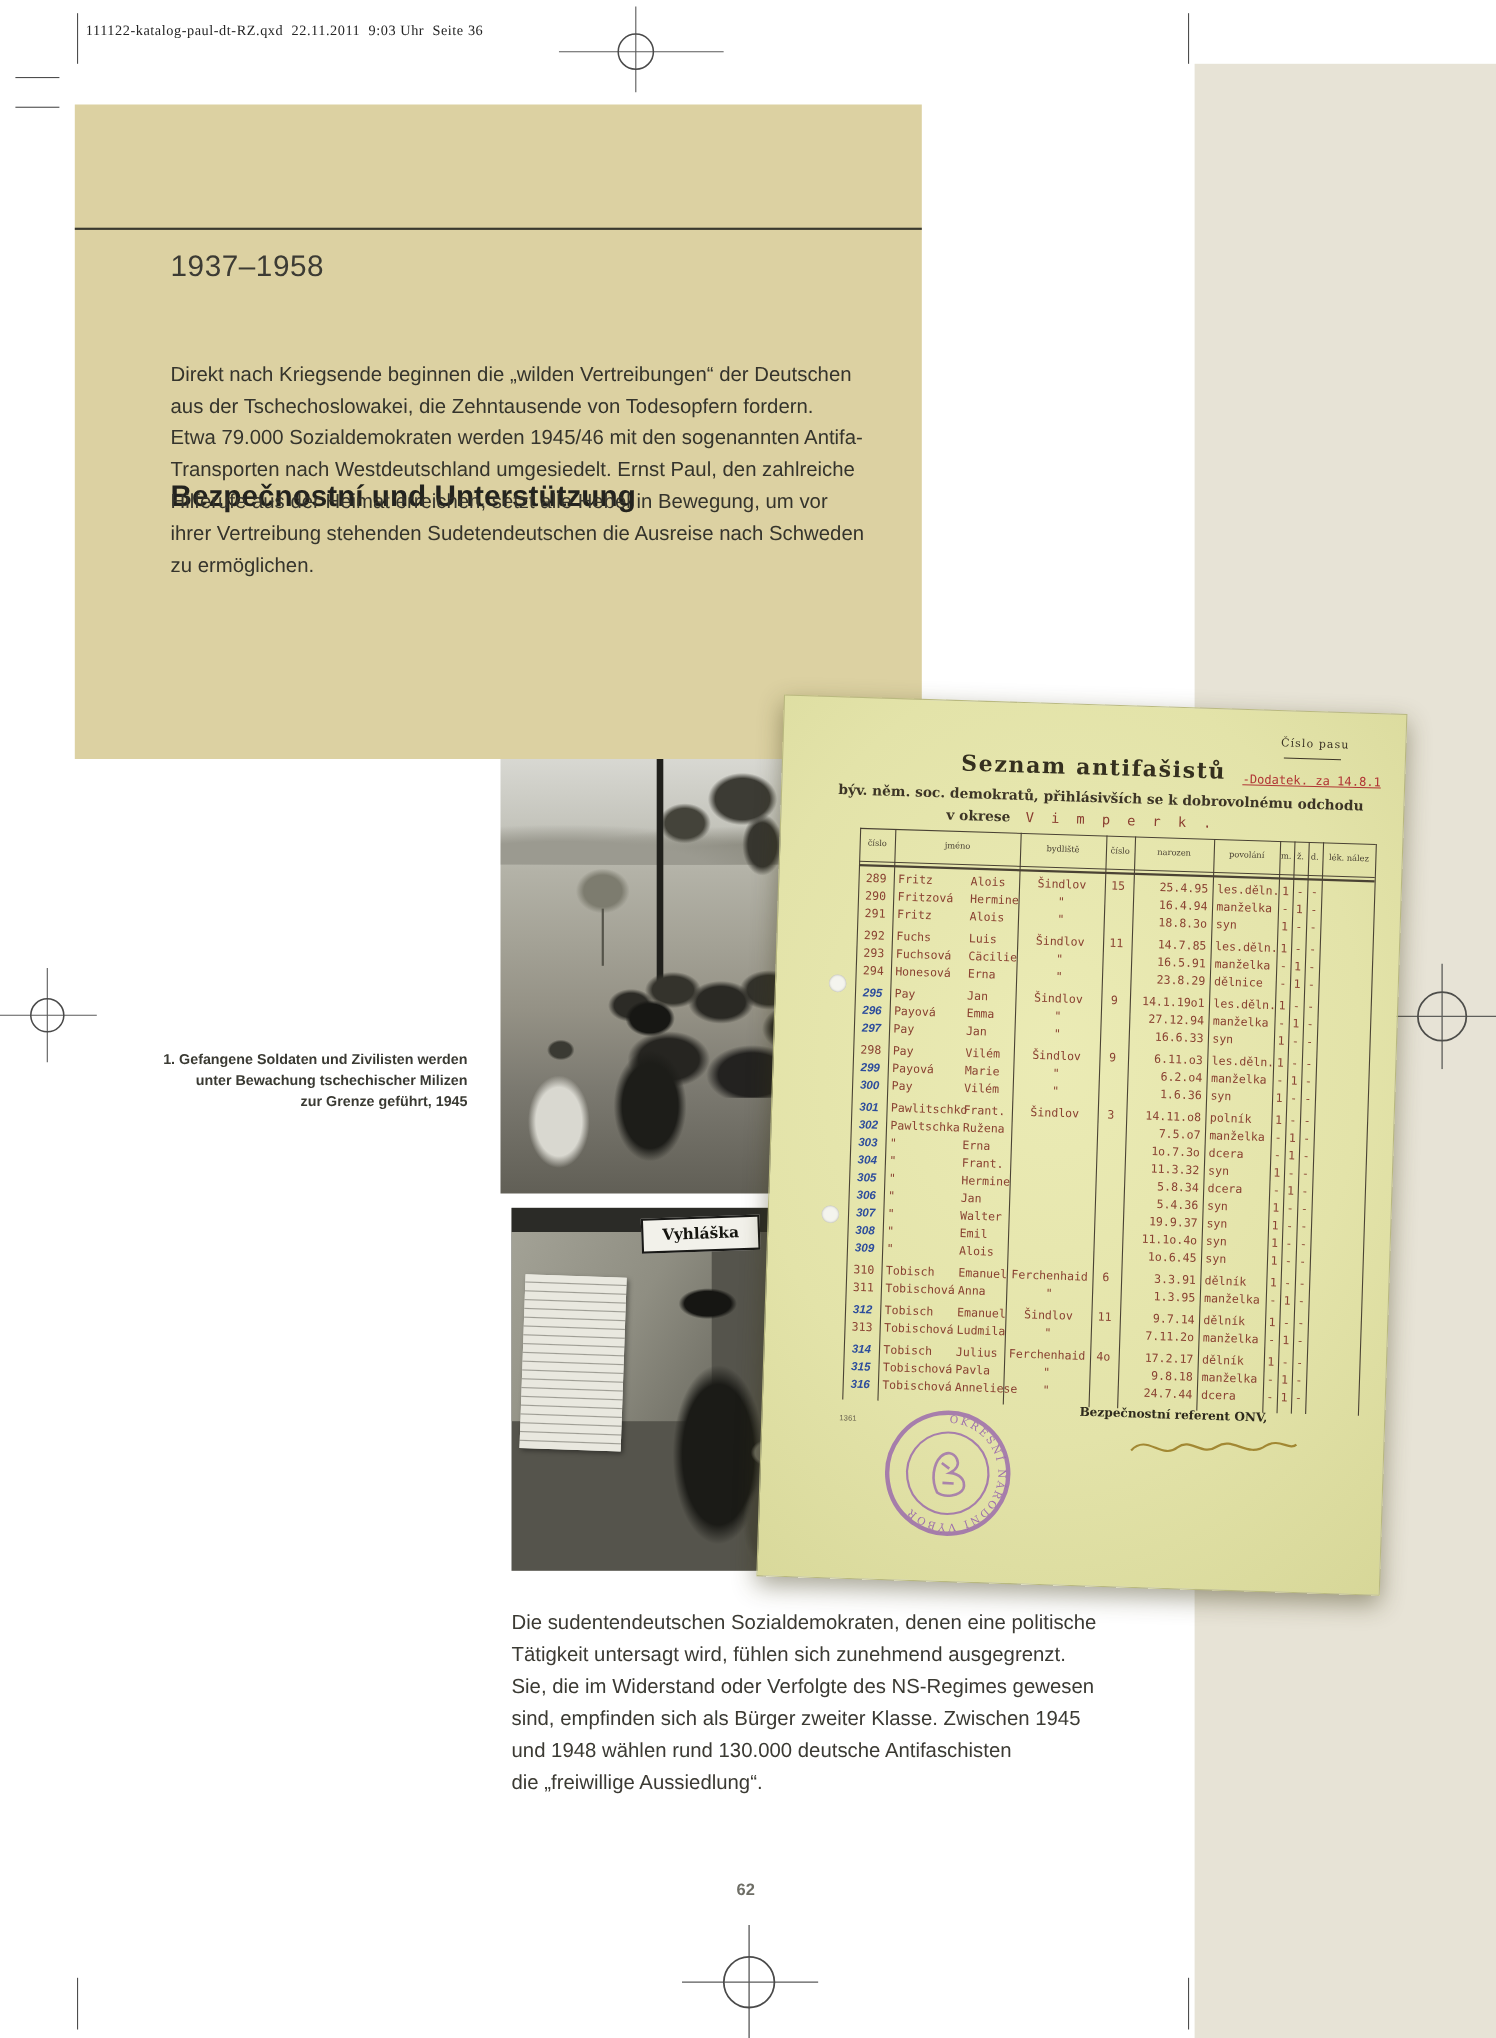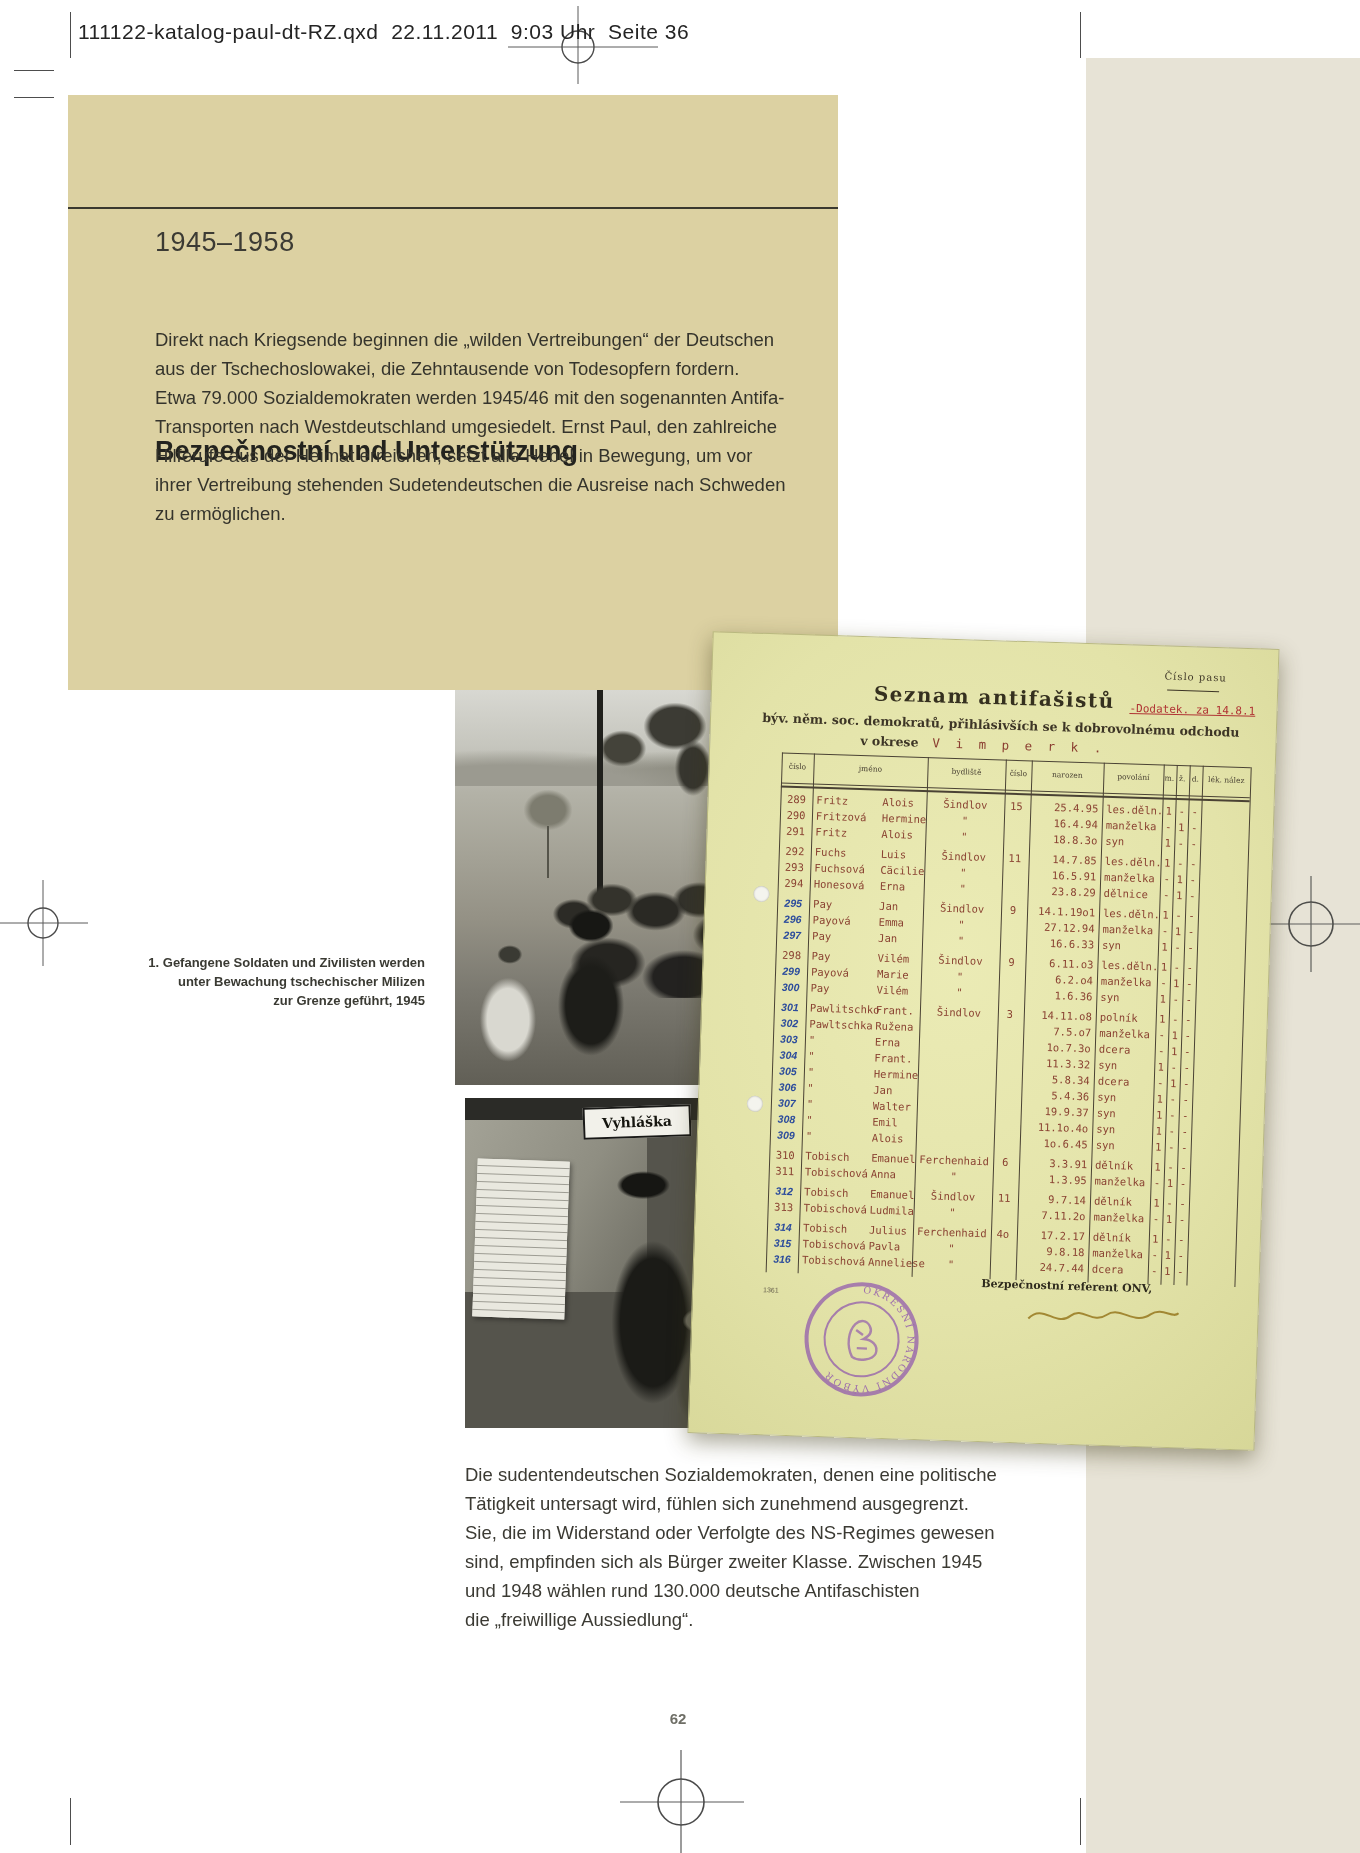--- a/index.html
+++ b/index.html
@@ -2,22 +2,22 @@
 <html><head>
 <meta charset="utf-8">
 <style>
   html,body{margin:0;padding:0;background:#ffffff;}
   #canvas{position:relative;width:1360px;height:1853px;background:#ffffff;overflow:hidden;
           font-family:"Liberation Sans",sans-serif;}
   
   .cropline{position:absolute;background:#4d4d4d;}
   .regmark{position:absolute;}
   
-  #printer-header{position:absolute;left:78px;top:20px;font-family:Liberation Sans, sans-serif;
-      font-size:21px;color:#242424;letter-spacing:.5px;white-space:pre;}
+  #printer-header{position:absolute;left:78px;top:20px;font-family:Liberation Serif, serif;
+      font-size:13px;color:#242424;letter-spacing:.5px;white-space:pre;}
   
   #gray-strip{position:absolute;left:1086px;top:58px;width:274px;height:1795px;background:#e7e3d6;}
   
   #chapter-box{position:absolute;left:68px;top:95px;width:770px;height:595px;background:#dcd1a2;}
   #chapter-years{position:absolute;left:87px;top:132px;font-size:27px;color:#3c3b34;letter-spacing:.5px;}
   #chapter-rule{position:absolute;left:0;top:112px;width:770px;height:2px;background:#3a392f;}
   #chapter-title{position:absolute;left:87px;top:231px;font-size:27px;font-weight:bold;color:#23231e;}
   #chapter-intro{position:absolute;left:87px;top:225px;width:680px;font-size:18.5px;line-height:29px;
       color:#35342c;white-space:pre-line;}
   
@@ -140,21 +140,21 @@
     <line x1="0" y1="52" x2="124" y2="52" stroke="#5a5a5a" stroke-width="1.2"></line>
     <line x1="61" y1="0" x2="61" y2="103" stroke="#5a5a5a" stroke-width="1.2"></line>
     <circle cx="61" cy="52" r="23" fill="none" stroke="#4a4a4a" stroke-width="1.6"></circle>
   </svg>
 
   <div id="printer-header">111122-katalog-paul-dt-RZ.qxd  22.11.2011  9:03 Uhr  Seite 36</div>
 
   <div id="gray-strip"></div>
 
   <div id="chapter-box">
-    <div id="chapter-years">1945–1958</div>
+    <div id="chapter-years">1937–1958</div>
     <div id="chapter-rule"></div>
     <div style="position:absolute;left:0;top:110px;width:100%;height:485px;">
       <div id="chapter-title">Bezpečnostní und Unterstützung</div>
       <div id="chapter-intro" style="top:120px;">Direkt nach Kriegsende beginnen die „wilden Vertreibungen“ der Deutschen
 aus der Tschechoslowakei, die Zehntausende von Todesopfern fordern.
 Etwa 79.000 Sozialdemokraten werden 1945/46 mit den sogenannten Antifa-
 Transporten nach Westdeutschland umgesiedelt. Ernst Paul, den zahlreiche
 Hilferufe aus der Heimat erreichen, setzt alle Hebel in Bewegung, um vor
 ihrer Vertreibung stehenden Sudetendeutschen die Ausreise nach Schweden
 zu ermöglichen.</div>

